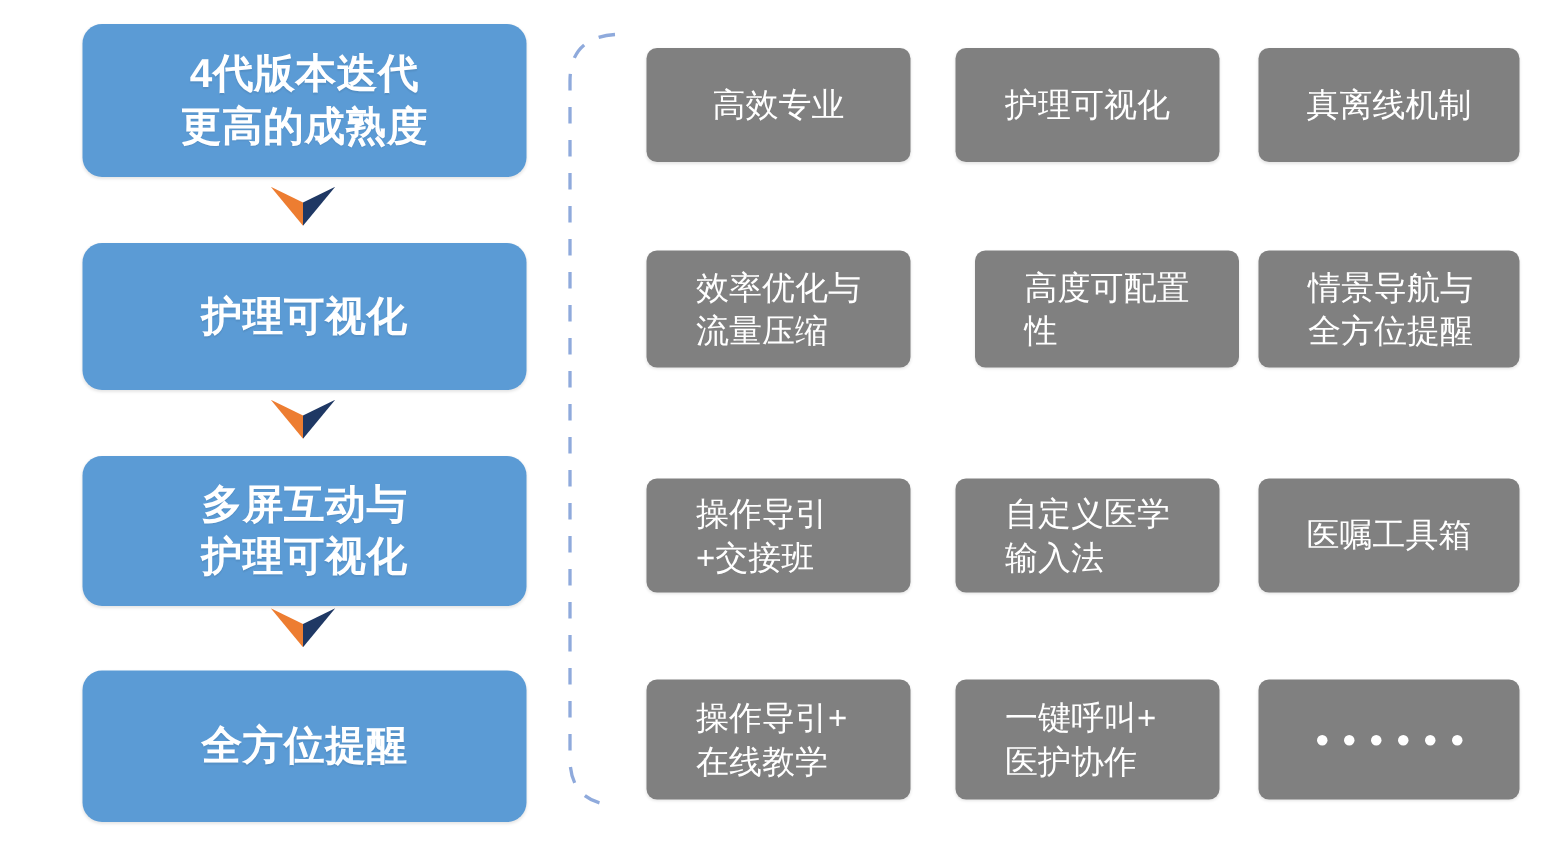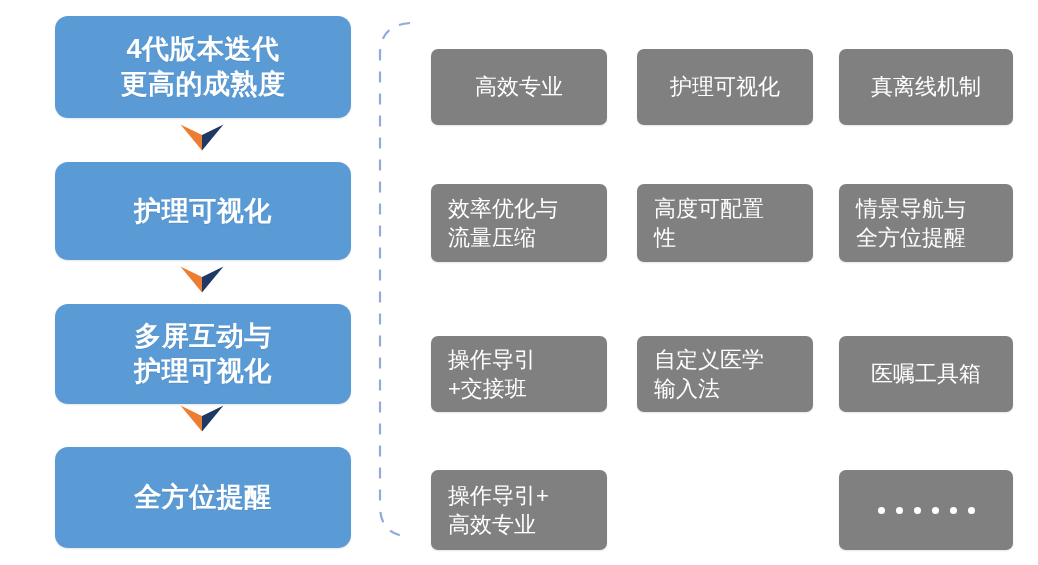--- a/index.html
+++ b/index.html
@@ -69,32 +69,31 @@
 
   
   .feature-box {
     position: absolute;
     background: #808080;
     border-radius: 7px;
     display: flex;
     align-items: center;
     box-sizing: border-box;
     box-shadow: 0 1px 2px rgba(0,0,0,0.10);
-    margin-top: 17px;
   }
   .feature-label {
     color: #FFFFFF;
     font-size: 22px;
     line-height: 1.34;
     white-space: pre-line;
     width: 100%;
   }
   .feature-box.center  { justify-content: center; }
   .feature-box.center  .feature-label { text-align: center; }
-  .feature-box.leading { justify-content: flex-start; padding-left: 17px; }
+  .feature-box.leading { justify-content: flex-start; padding-left: 33px; }
   .feature-box.leading .feature-label { text-align: left; }
 
   .dots {
     display: flex;
     gap: 11px;
     align-items: center;
     justify-content: center;
     width: 100%;
   }
   .dot {
@@ -156,21 +155,21 @@
     <div class="feature-label">护理可视化</div>
   </div>
   <div class="feature-box center" id="feature-2" style="left: 839px; width: 174px; top: 32px; height: 76px;">
     <div class="feature-label">真离线机制</div>
   </div>
 
   <div class="feature-box leading" id="feature-3" style="left: 431px; width: 176px; top: 167px; height: 78px;">
     <div class="feature-label">效率优化与
 流量压缩</div>
   </div>
-  <div class="feature-box leading" id="feature-4" style="left: 637px; width: 176px; top: 167px; height: 78px;">
+  <div class="feature-box leading" id="feature-4" style="left: 650px; width: 176px; top: 167px; height: 78px;">
     <div class="feature-label">高度可配置
 性</div>
   </div>
   <div class="feature-box leading" id="feature-5" style="left: 839px; width: 174px; top: 167px; height: 78px; align-items: center;">
     <div class="feature-label">情景导航与
 全方位提醒</div>
   </div>
 
   <div class="feature-box leading" id="feature-6" style="left: 431px; width: 176px; top: 319px; height: 76px;">
     <div class="feature-label">操作导引
@@ -179,21 +178,25 @@
   <div class="feature-box center" id="feature-8" style="left: 839px; width: 174px; top: 319px; height: 76px;">
     <div class="feature-label">医嘱工具箱</div>
   </div>
   <div class="feature-box leading" id="feature-7" style="left: 637px; width: 176px; top: 319px; height: 76px;">
     <div class="feature-label">自定义医学
 输入法</div>
   </div>
 
   <div class="feature-box leading" id="feature-9" style="left: 431px; width: 176px; top: 453px; height: 80px;">
     <div class="feature-label">操作导引+
-高效专业</div>
+在线教学</div>
+  </div>
+  <div class="feature-box leading" id="feature-10" style="left: 637px; width: 176px; top: 453px; height: 80px;">
+    <div class="feature-label">一键呼叫+
+医护协作</div>
   </div>
   <div class="feature-box center" id="feature-11" style="left: 839px; width: 174px; top: 453px; height: 80px;">
     <div class="dots" id="ellipsis-dots">
         <span class="dot"></span>
         <span class="dot"></span>
         <span class="dot"></span>
         <span class="dot"></span>
         <span class="dot"></span>
         <span class="dot"></span>
       </div>

